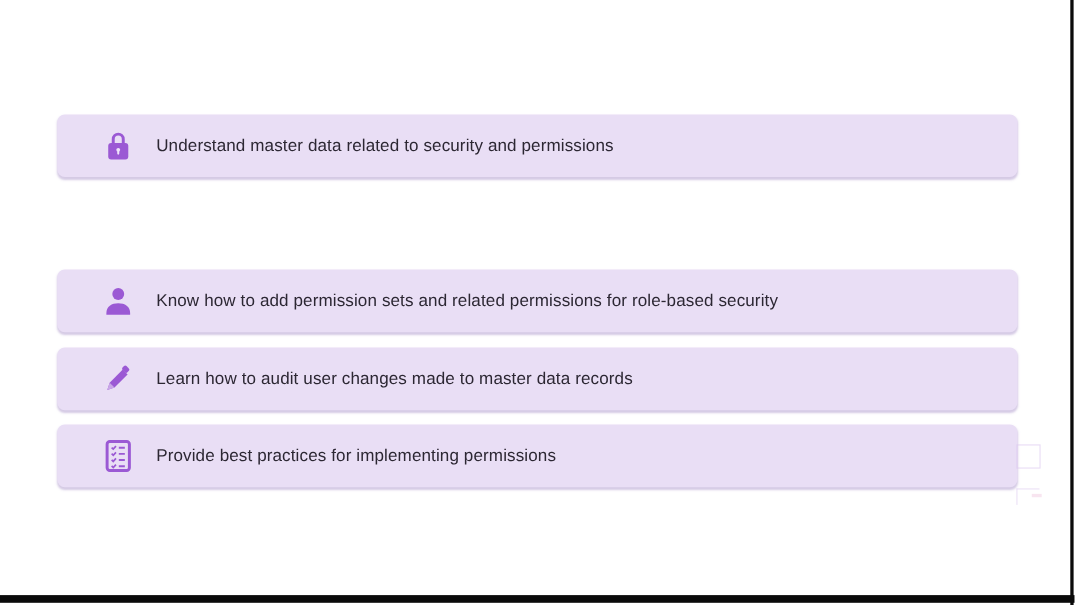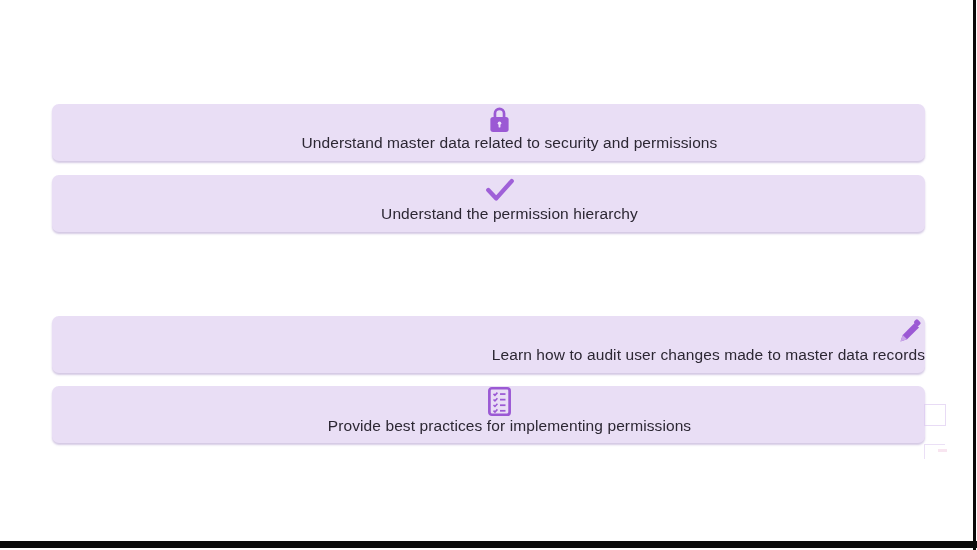--- a/index.html
+++ b/index.html
@@ -22,27 +22,26 @@
     position: absolute;
     left: 52px;
     width: 873px;
     height: 57px;
     background: #e9def5;
     border-radius: 7px;
     box-shadow: 0 2px 2px rgba(160, 135, 195, 0.45);
     display: flex;
     align-items: center;
     box-sizing: border-box;
-    padding-left: 22px;
-    flex-direction: column;
+    padding-left: 40px;
   }
   .r1 { top: 104px; }
   .r2 { top: 175px; }
   .r3 { top: 245px; }
-  .r4 { top: 316px; align-items: flex-end; }
+  .r4 { top: 316px; }
   .r5 { top: 386px; }
   .icon {
     width: 30px;
     height: 32px;
     display: flex;
     align-items: center;
     justify-content: center;
     flex: 0 0 30px;
   }
   .icon svg { display: block; }
@@ -110,29 +109,30 @@
       <svg width="25" height="29" viewBox="0 0 24 28">
         <path d="M7.6 12 V8.2 a4.4 4.4 0 0 1 8.8 0 V12" fill="none" stroke="#9b59d4" stroke-width="2.6"></path>
         <rect x="3.2" y="11.5" width="17.6" height="14.5" rx="2.6" fill="#9b59d4"></rect>
         <circle cx="12" cy="17.6" r="1.7" fill="#efe4fa"></circle>
         <rect x="11.1" y="18.4" width="1.8" height="3.4" rx="0.9" fill="#efe4fa"></rect>
       </svg>
     </span>
     <span class="label">Understand master data related to security and permissions</span>
   </div>
 
-  <div class="row r2">
+
+  <div class="row r3">
     <span class="icon">
-      <svg width="32" height="26" viewBox="0 0 32 26">
-        <polyline points="3.5,13 12,22 28.5,3.5" fill="none" stroke="#9f60d8" stroke-width="4.6" stroke-linecap="round" stroke-linejoin="round"></polyline>
+      <svg width="27" height="27" viewBox="0 0 28 27">
+        <circle cx="14" cy="7" r="5.6" fill="#9b59d4"></circle>
+        <path d="M2.8 26.5 v-1.6 c0 -6.2 5 -9.2 11.2 -9.2 s11.2 3 11.2 9.2 v1.6 z" fill="#9b59d4"></path>
       </svg>
     </span>
-    <span class="label">Understand the permission hierarchy</span>
+    <span class="label">Know how to add permission sets and related permissions for role-based security</span>
   </div>
-
 
   <div class="row r4">
     <span class="icon">
       <svg width="27" height="27" viewBox="0 0 27 27">
         <path d="M3.5 23.5 l2.2 -6.6 L17.6 5 l4.4 4.4 L10.1 21.3 Z" fill="#9b59d4"></path>
         <path d="M3.5 23.5 l2.2 -6.6 4.4 4.4 Z" fill="#c9a6e8"></path>
         <rect x="17.2" y="2.1" width="6.2" height="5" rx="1.6" transform="rotate(45 20.3 4.6)" fill="#9b59d4"></rect>
       </svg>
     </span>
     <span class="label">Learn how to audit user changes made to master data records</span>

